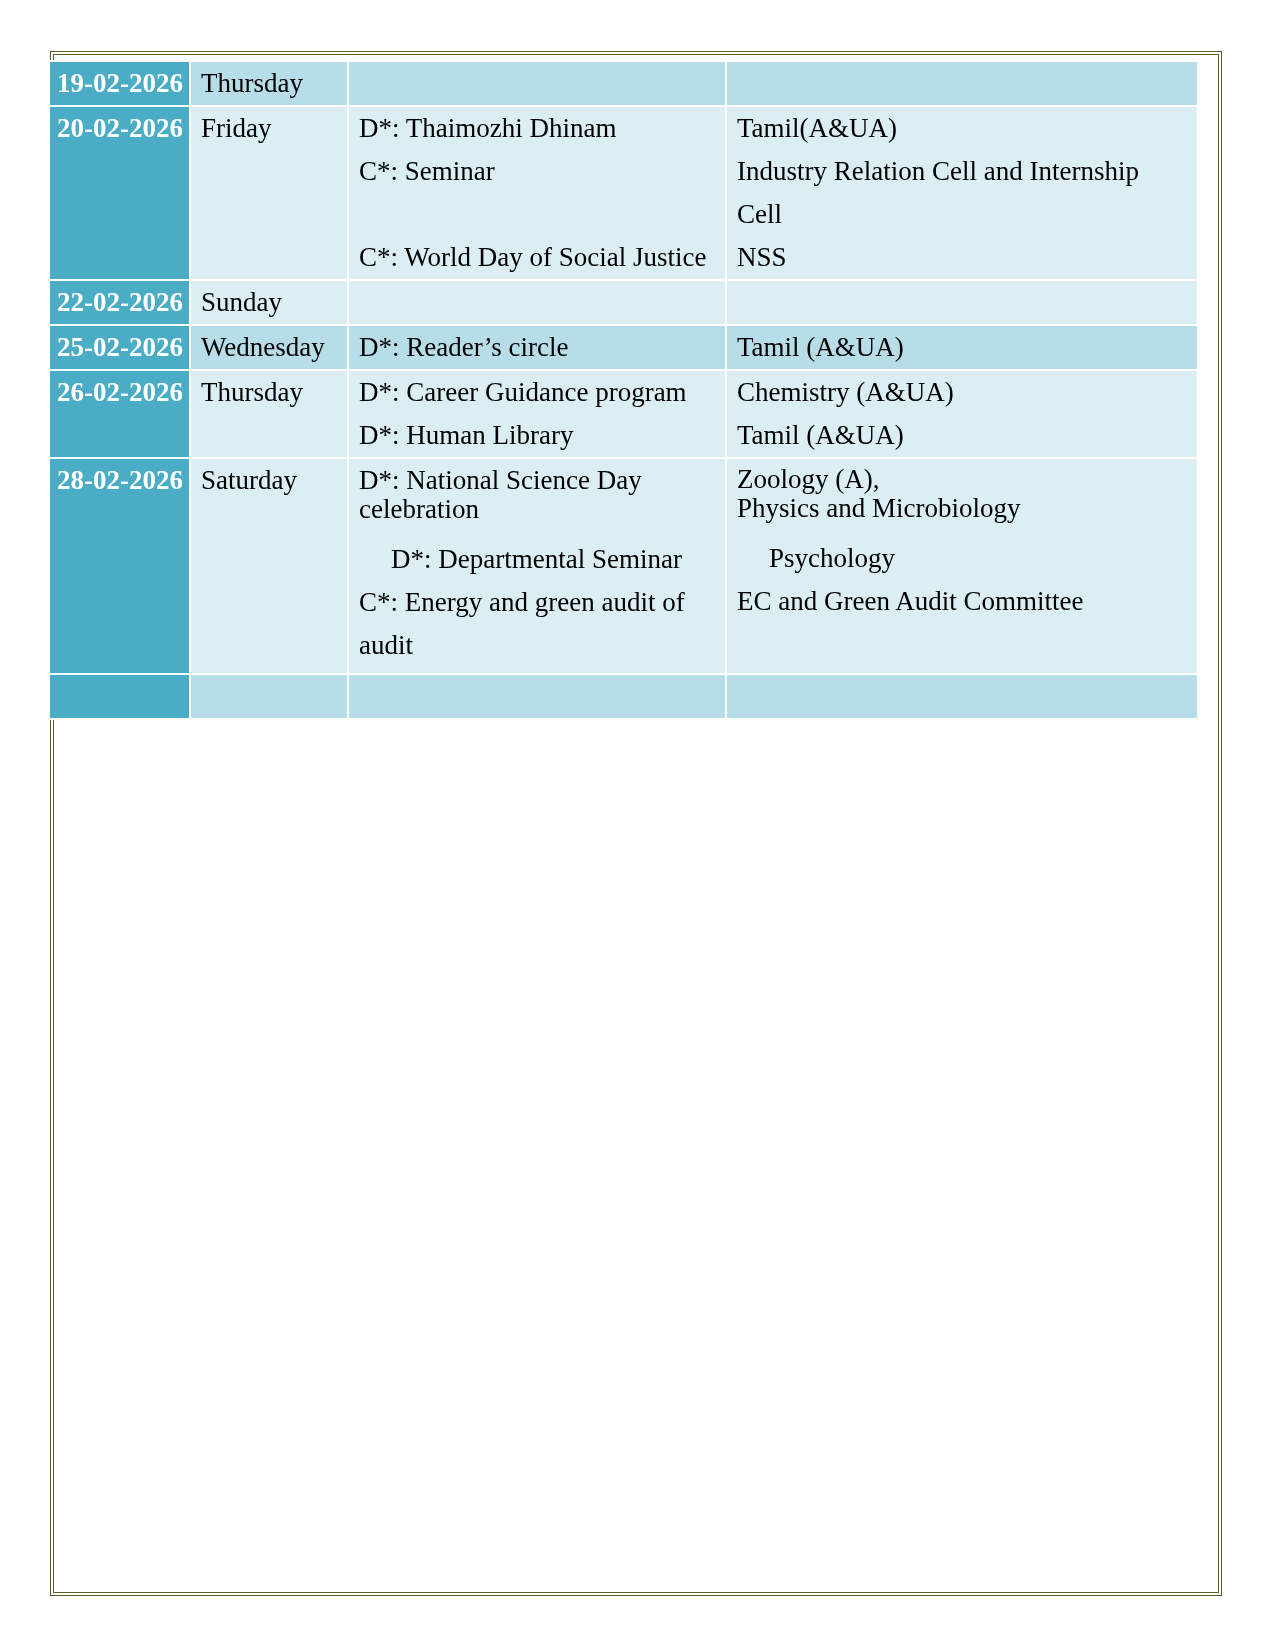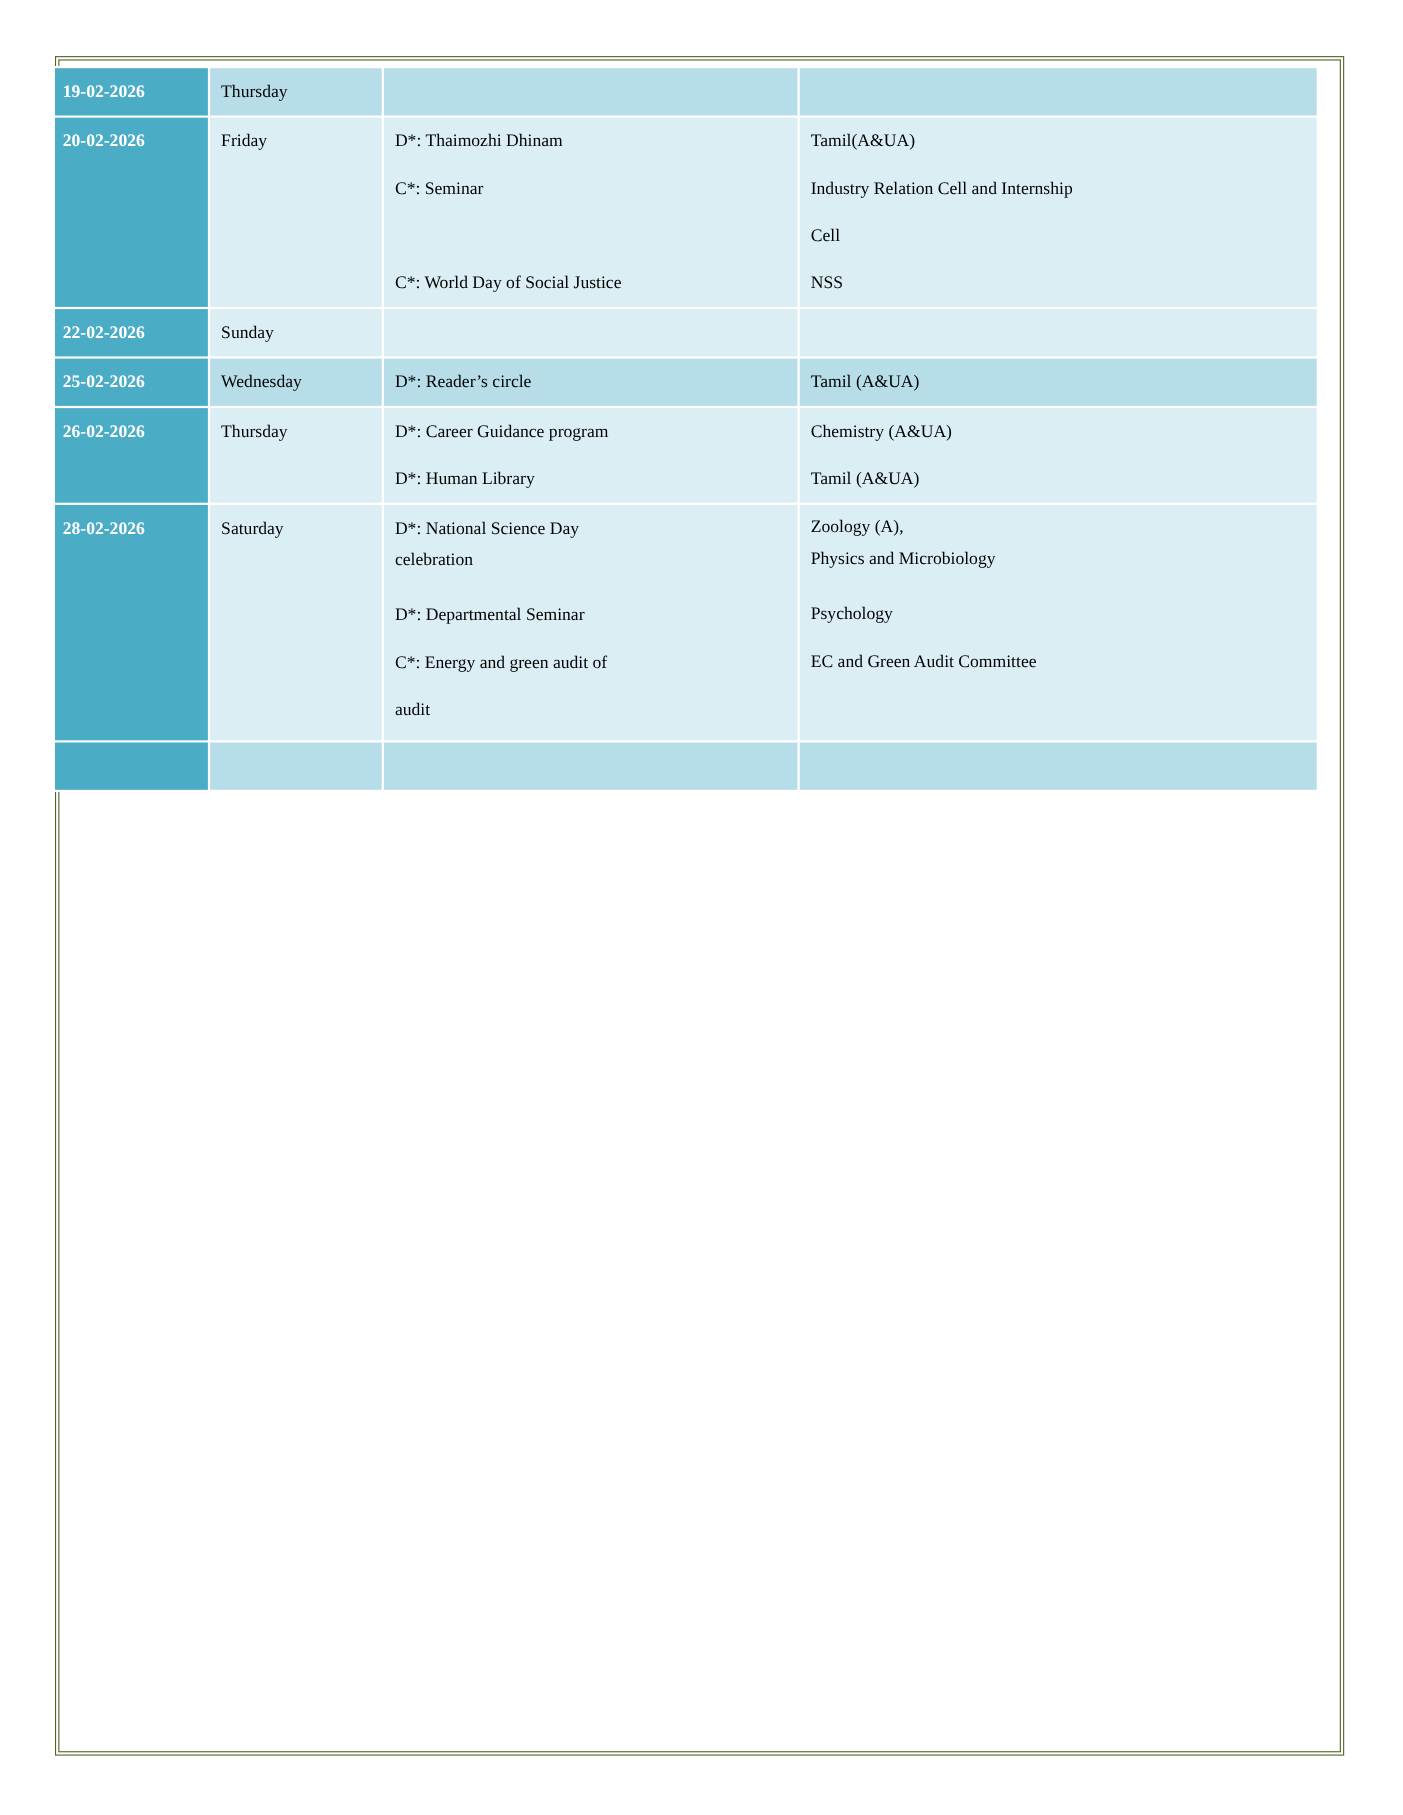--- a/index.html
+++ b/index.html
@@ -8,34 +8,34 @@
   .page-border {
     position: absolute; left: 50px; top: 51px; width: 1172px; height: 1545px;
     border: 4px double #4F6228; box-sizing: border-box;
   }
   .table {
     position: absolute; left: 48px; top: 60px; width: 1151px;
     border-collapse: collapse; table-layout: fixed;
   }
   .table td {
     border: 2px solid #ffffff; vertical-align: top; padding: 0 10px;
-    font-size: 16px; color: #000;
+    font-size: 27px; color: #000;
   }
   .col-date { width: 141px; }
   .col-day { width: 158px; }
   .col-event { width: 378px; }
   .table tr.odd td { background: #B7DDE8; }
   .table tr.even td { background: #DAEEF3; }
   .table td.date {
     background: #4BACC6 !important; color: #ffffff; font-weight: bold;
     padding-left: 7px;
   }
   .line { display: block; line-height: 43px; height: 43px; white-space: nowrap; }
   .line.tight { line-height: 29px; height: 29px; }
-  .line.gap { margin-top: 12px; }
+  .line.gap { margin-top: 12px; margin-left: 32px; }
   .spacer { display: block; height: 43px; }
   tr.single td { height: 40px; }
 </style>
 </head>
 <body>
 
 <div class="page-border"></div>
 
 <table class="table">
   <colgroup>

